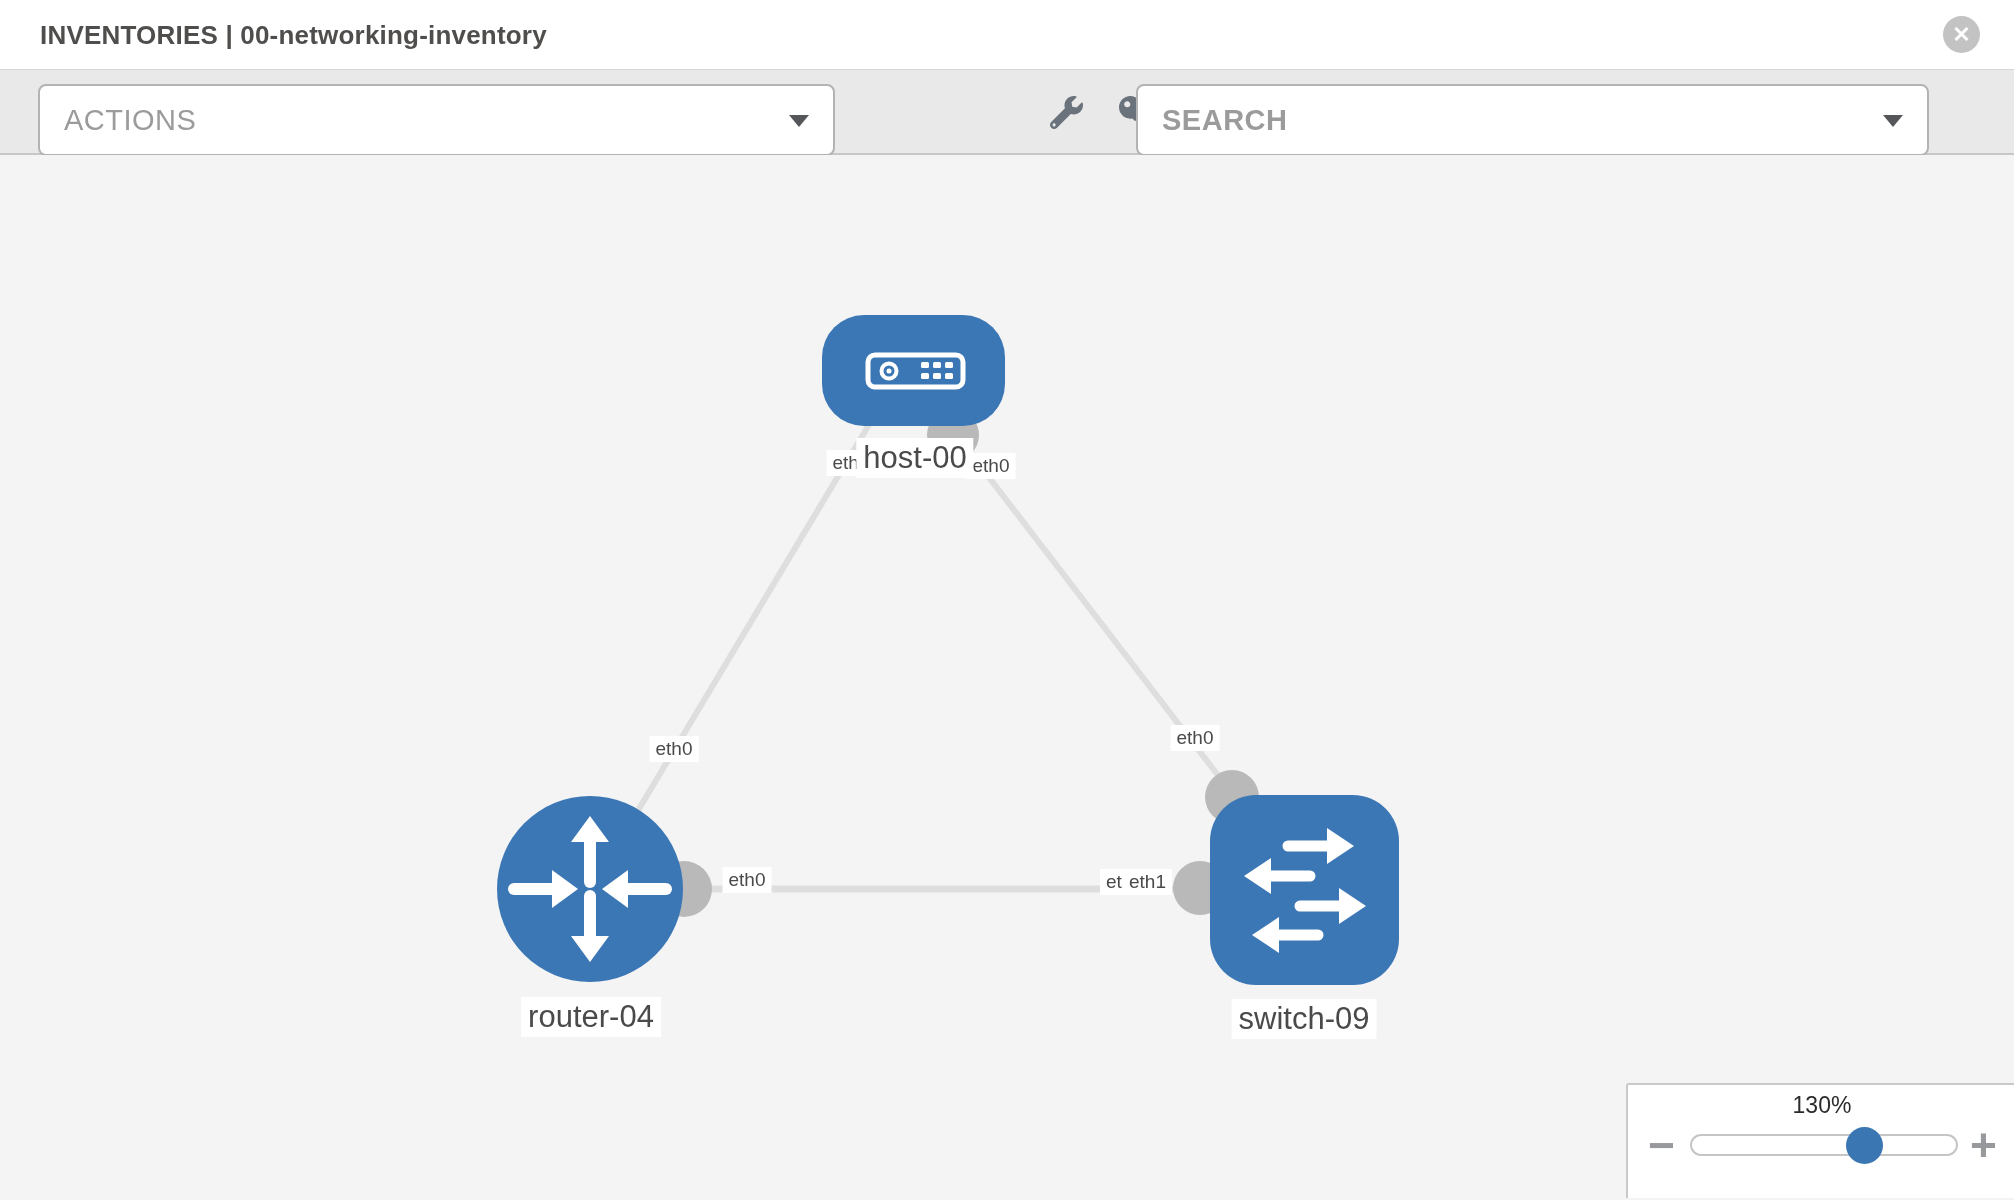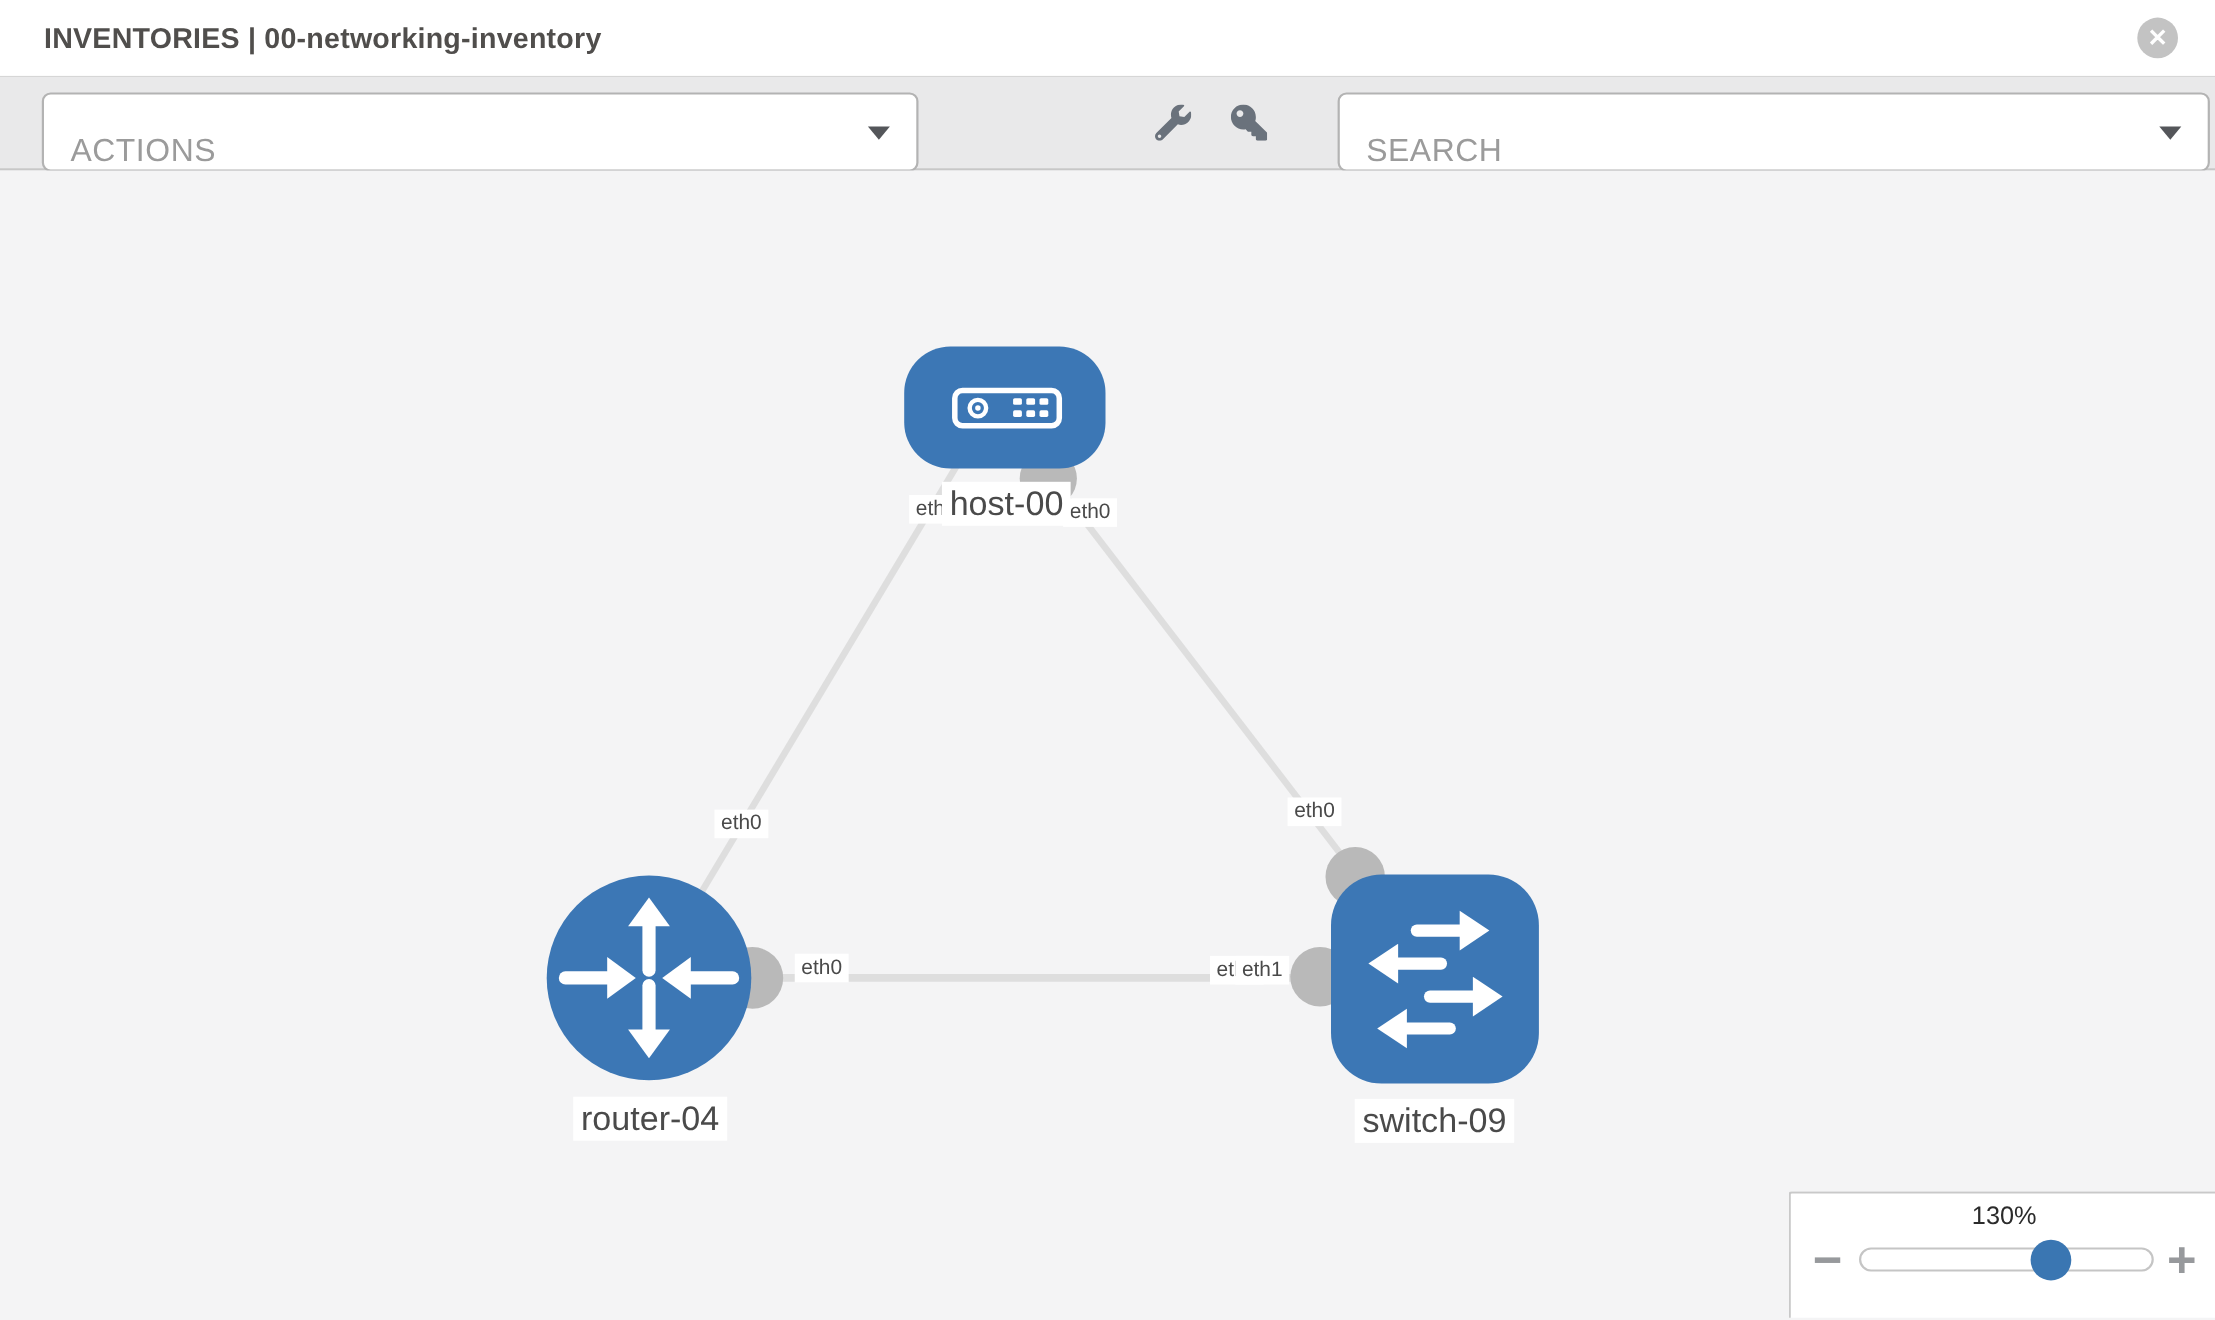--- a/index.html
+++ b/index.html
@@ -23,33 +23,33 @@
   }
 
   
   .toolbar {
     position:relative; width:100%; height:85px; background:#e9e9ea;
     border-bottom:2px solid #c7c7c7;
   }
   .select-box {
     position:absolute; top:14px; height:72px; background:#ffffff;
     border:2px solid #b3b3b3; border-radius:8px;
-    display:flex; align-items:flex-end; cursor:pointer;
+    display:flex; align-items:center; cursor:pointer;
   }
   .select-box .select-label {
     padding-left:24px; font-size:29px; color:#9b9b9b; letter-spacing:0.5px;
   }
   .select-box .caret {
     position:absolute; right:24px; top:50%; margin-top:-5px;
     width:0; height:0;
     border-left:10px solid transparent; border-right:10px solid transparent;
     border-top:12px solid #54565a;
   }
   .actions-box { left:38px;  width:797px; }
-  .search-box  { left:1216px; width:793px; }
+  .search-box  { left:1136px; width:793px;font-weight:bold; }
   .tool-icon-btn {
     position:absolute; top:22px; width:44px; height:44px;
     display:flex; align-items:center; justify-content:center; cursor:pointer;
   }
   .wrench-btn { left:1044px; }
   .key-btn    { left:1113px; }
   .tool-icon-btn svg { width:33px; height:33px; fill:#6a727c; }
 
   
   .canvas {

